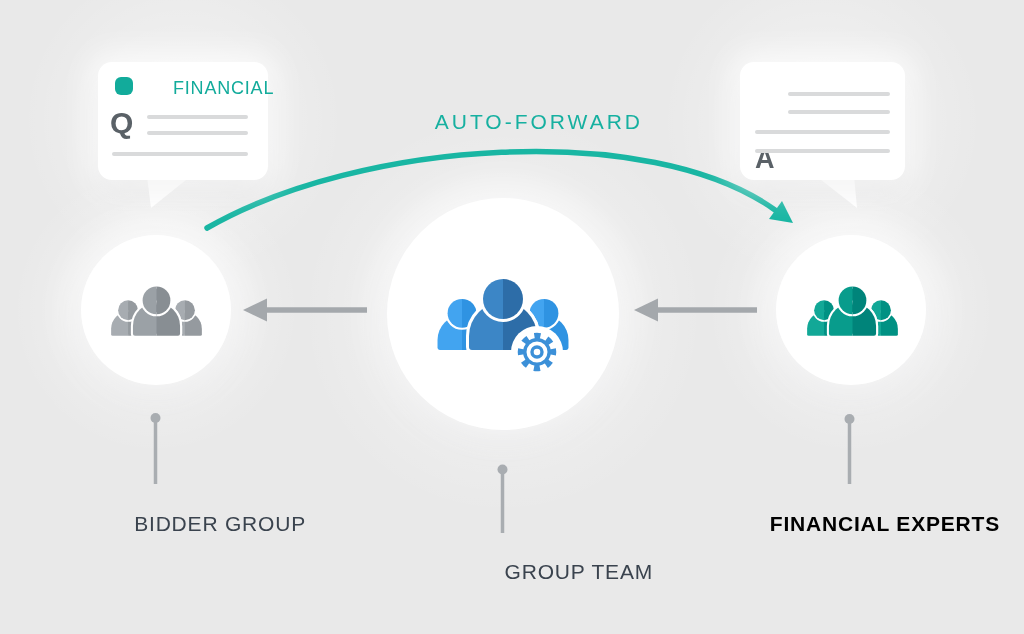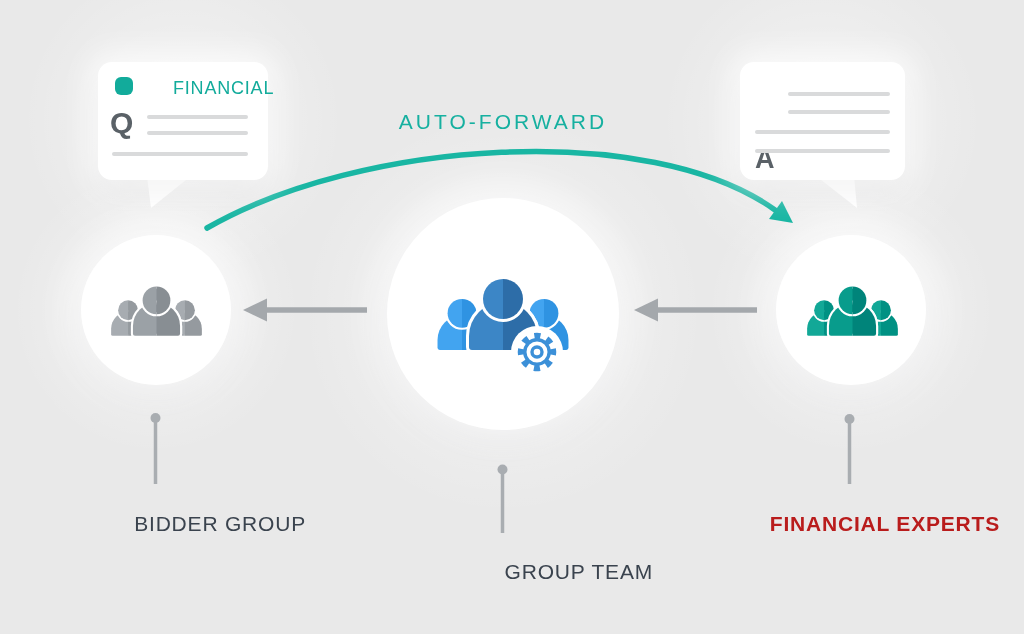--- a/index.html
+++ b/index.html
@@ -54,30 +54,30 @@
   #q-line1 { left:49px; top:53px;  width:101px; }
   #q-line2 { left:49px; top:69px;  width:101px; }
   #q-line3 { left:14px; top:90px;  width:136px; }
   
   #a-line1 { left:48px; top:30px;  width:102px; }
   #a-line2 { left:48px; top:48px;  width:102px; }
   #a-line3 { left:15px; top:68px;  width:135px; }
   #a-line4 { left:15px; top:87px;  width:135px; }
 
   .flow-label {
-    position:absolute; left:363px; top:110px; width:280px; text-align:center;
+    position:absolute; left:363px; top:110px; width:280px; text-align:right;
     font-size:21px; letter-spacing:3px; color:#16b0a0; font-weight:normal;
   }
   .node-label {
     position:absolute; width:300px; text-align:right;
     font-size:21px; letter-spacing:.8px; color:#3a434e;
   }
   #label-bidder  { left:6px;   top:512px; }
   #label-deal    { left:353px; top:560px; }
-  #label-experts { left:700px; top:512px; color:#b91c1c; font-weight:bold; }
+  #label-experts { left:700px; top:512px; color:#000000; font-weight:bold; }
 </style>
 </head>
 <body>
 
 <div id="canvas">
 
   <div id="bg-glows"></div>
 
   <svg width="0" height="0" style="position:absolute" aria-hidden="true">
     <defs>

